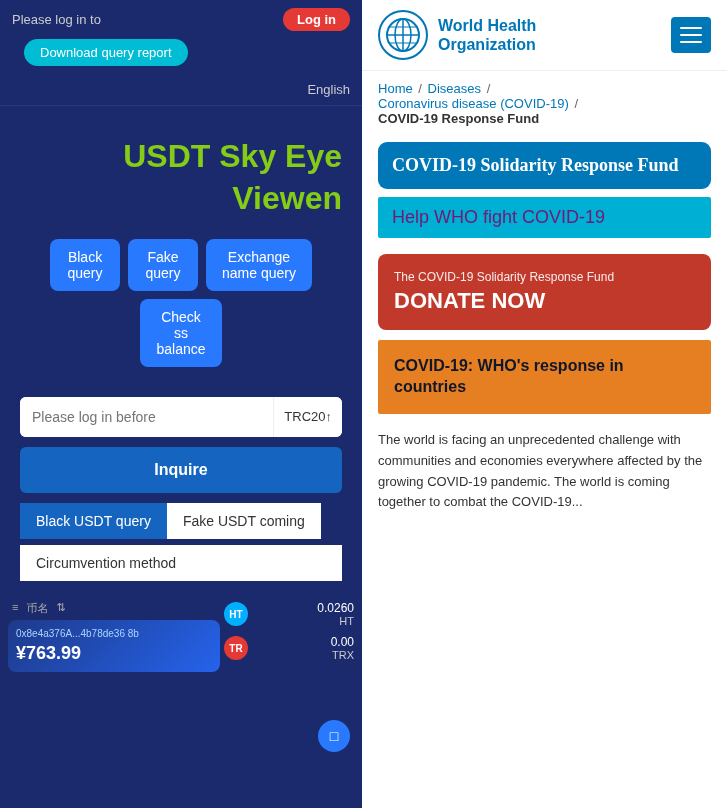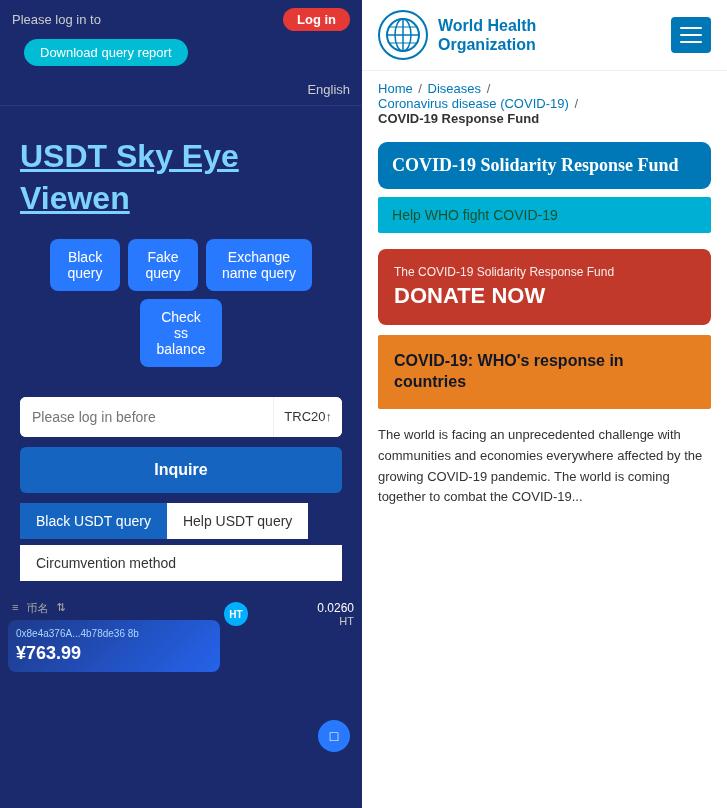--- a/index.html
+++ b/index.html
@@ -56,27 +56,26 @@
       display: flex;
       justify-content: flex-end;
       padding: 4px 12px;
       color: #ccc;
       font-size: 13px;
       border-bottom: 1px solid #2a3a7c;
       padding-bottom: 8px;
     }
 
     .app-title {
-      color: #7dd3fc;
+      color: #84cc16;
       font-size: 32px;
       font-weight: bold;
-      text-align: left;
+      text-align: right;
       margin: 30px 20px 20px;
       line-height: 1.3;
-      text-decoration: underline;
     }
 
     .query-buttons {
       display: flex;
       flex-wrap: wrap;
       justify-content: center;
       gap: 8px;
       padding: 0 20px 20px;
     }
 
@@ -361,24 +360,24 @@
       border-radius: 9px;
       font-size: 18px;
       font-weight: bold;
       line-height: 1.3;
       font-family: Liberation Serif, serif;
     }
 
     .help-btn {
       margin: 0 16px 16px;
       background: #00b0d4;
-      color: #14532d;
+      color: #701a75;
       border: none;
       padding: 10px 14px;
-      font-size: 14px;
+      font-size: 18px;
       cursor: pointer;
       border-radius: 2px;
       text-align: left;
       display: block;
       width: calc(100% - 32px);
     }
 
     .donate-card {
       margin: 0 16px 10px;
       background: #c0392b;
@@ -448,21 +447,21 @@
 
   <div class="input-section">
     <div class="input-row">
       <input class="address-input" type="text" placeholder="Please log in before" style="">
       <span class="trc-badge">TRC20↑</span>
     </div>
     <button class="inquire-btn">Inquire</button>
 
     <div class="tab-row">
       <button class="tab-btn active">Black USDT query</button>
-      <button class="tab-btn inactive">Help USDT query</button>
+      <button class="tab-btn inactive">Fake USDT coming</button>
     </div>
     <div class="method-row">Circumvention method</div>
   </div>
 
   <div class="bottom-table">
     <div class="table-left">
       <div class="table-header">
         <span>≡</span>
         <span>币名</span>
         <span>⇅</span>
@@ -473,20 +472,27 @@
       </div>
     </div>
     <div class="table-right">
       <div class="crypto-row">
         <div class="crypto-icon ht-icon">HT</div>
         <div class="price-col">
           <div>0.0260</div>
           <div class="crypto-label">HT</div>
         </div>
       </div>
+      <div class="crypto-row">
+        <div class="crypto-icon trx-icon">TR</div>
+        <div class="price-col">
+          <div>0.00</div>
+          <div class="crypto-label">TRX</div>
+        </div>
+      </div>
     </div>
   </div>
 
   <div class="blue-circle-btn">□</div>
 
 </div>
 
 <div class="right-panel">
 
   <div class="who-header">

